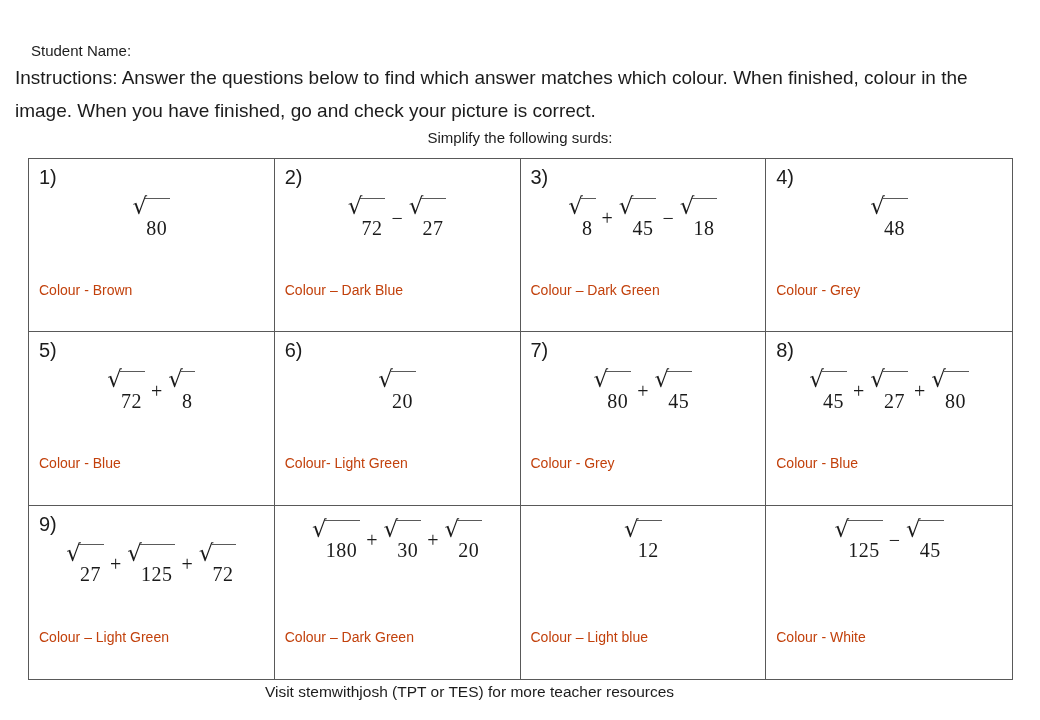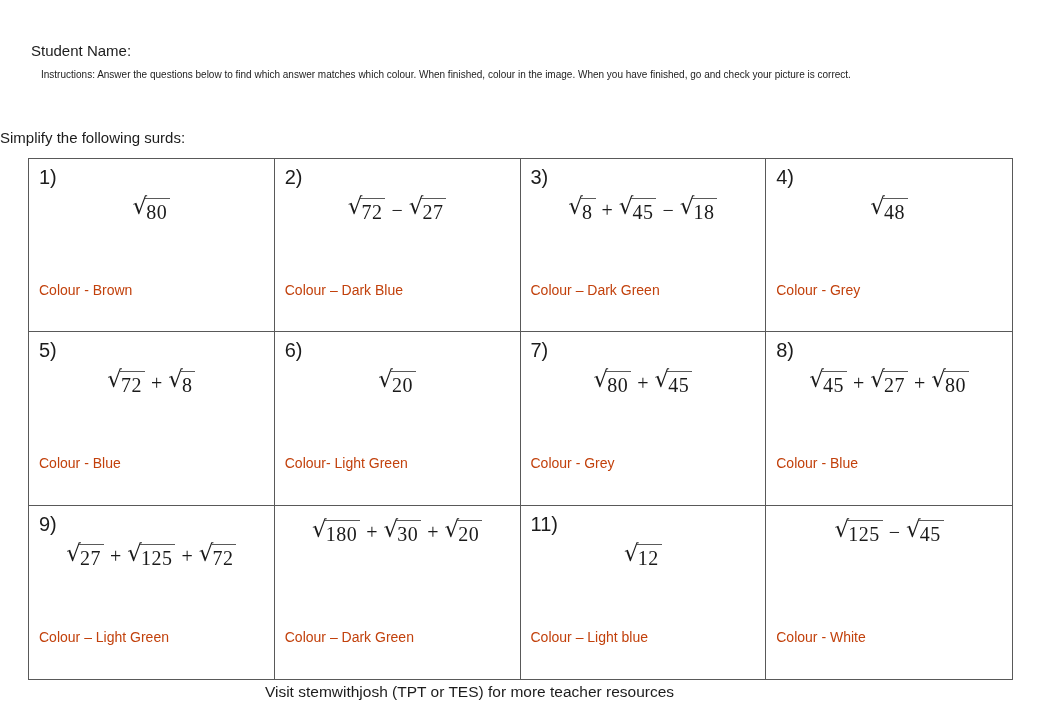--- a/index.html
+++ b/index.html
@@ -9,26 +9,26 @@
     position: relative;
     font-family: "Liberation Sans", sans-serif;
     color: #1c1c1c;
     overflow: hidden;
   }
   .student-name {
     position: absolute; left: 31px; top: 42px;
     font-size: 15px;
   }
   .instructions {
-    position: absolute; left: 41px; top: 61px;
-    width: 956px; font-size: 10px; line-height: 27px;
+    position: absolute; left: 15px; top: 61px;
+    width: 956px; font-size: 19px; line-height: 33px;
   }
   .worksheet-title {
     position: absolute; left: 0; top: 129px;
-    width: 1040px; font-size: 15px;
+    width: 1040px; text-align: center; font-size: 15px;
   }
   .surd-table {
     position: absolute; left: 28px; top: 158px;
     width: 985px; height: 522px;
     display: grid;
     grid-template-columns: repeat(4, 1fr);
     grid-template-rows: repeat(3, 1fr);
     border: 1px solid #595959;
     background: #fff;
   }
@@ -51,21 +51,21 @@
     white-space: nowrap;
   }
   .sqrt { display: inline-flex; align-items: flex-start; line-height: 1; }
   .sqrt-rad {
     font-family: "DejaVu Serif", serif;
     font-size: 23px; line-height: 1;
   }
   .sqrt-val {
     border-top: 1.5px solid #5a5a5a;
     margin-left: -2px; margin-top: 2.5px;
-    padding: 3px 3px 0 1px;
+    padding: 19px 3px 0 1px;
     font-size: 20px; line-height: 1;
     letter-spacing: 0.5px;
   }
   .op { padding: 0 6px; transform: translateY(2px); }
   .q-colour {
     position: absolute; left: 10px; top: 123px;
     font-size: 14px; color: #c2410c;
   }
   .footer {
     position: absolute; left: 0; top: 683px;
@@ -243,21 +243,20 @@
           <span class="op">+</span>
           <span class="sqrt">
             <span class="sqrt-rad">√</span>
             <span class="sqrt-val">20</span>
           </span>
         </div>
       <div class="q-colour">Colour – Dark Green</div>
     </div>
 
     <div class="cell">
-      <div class="q-number">11)</div>
       <div class="q-math">
           <span class="sqrt">
             <span class="sqrt-rad">√</span>
             <span class="sqrt-val">12</span>
           </span>
         </div>
       <div class="q-colour">Colour – Light blue</div>
     </div>
 
     <div class="cell">

